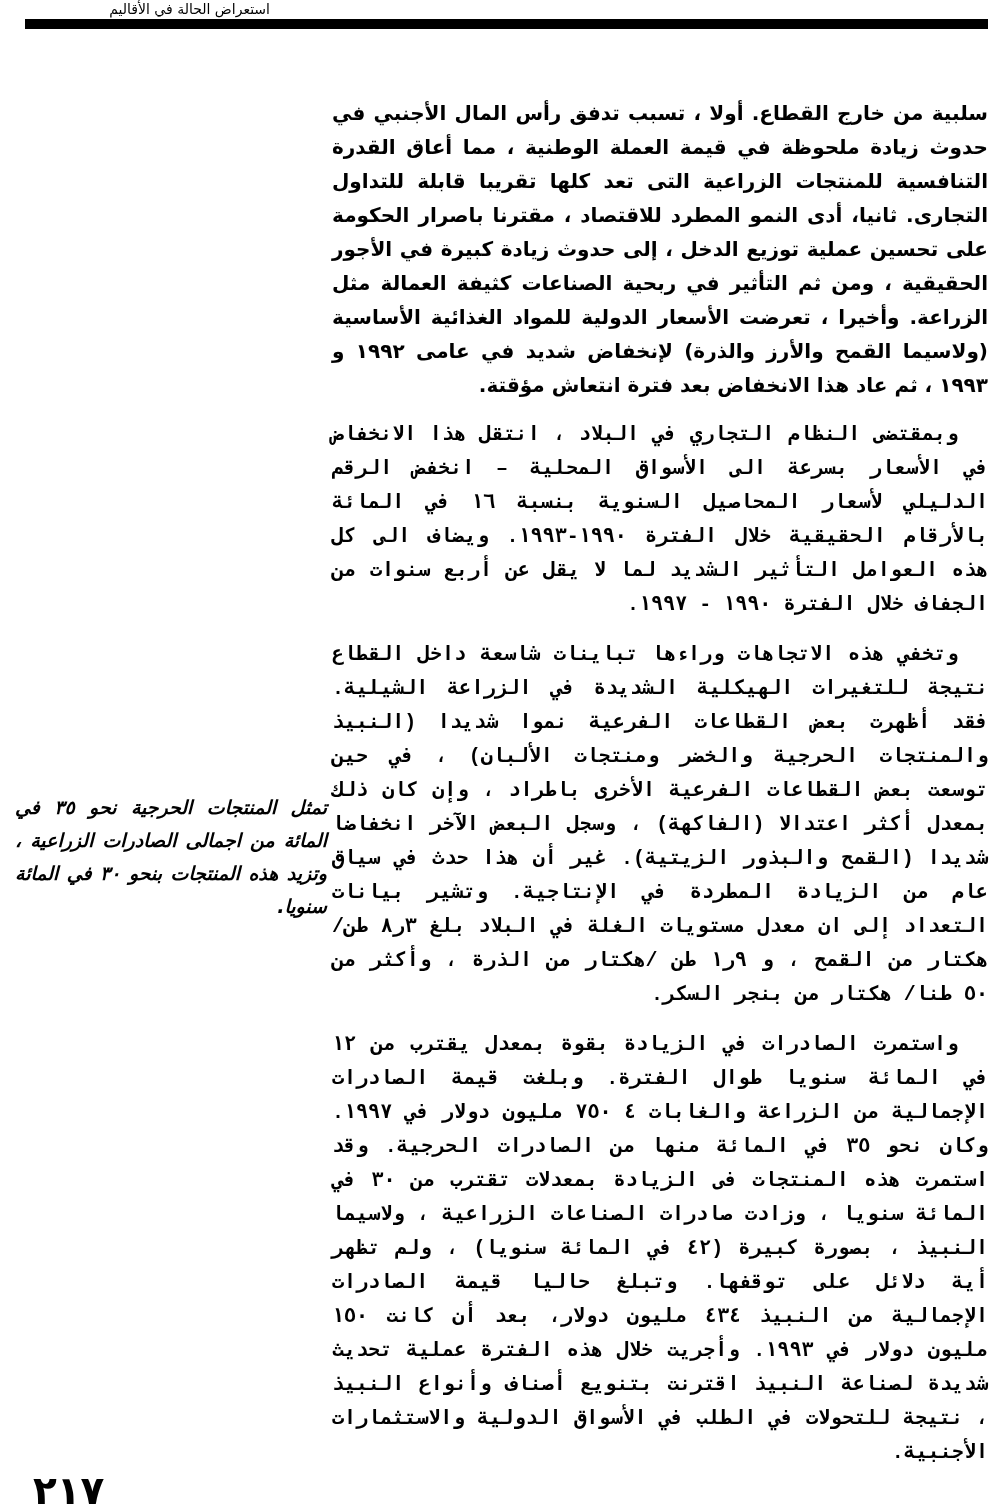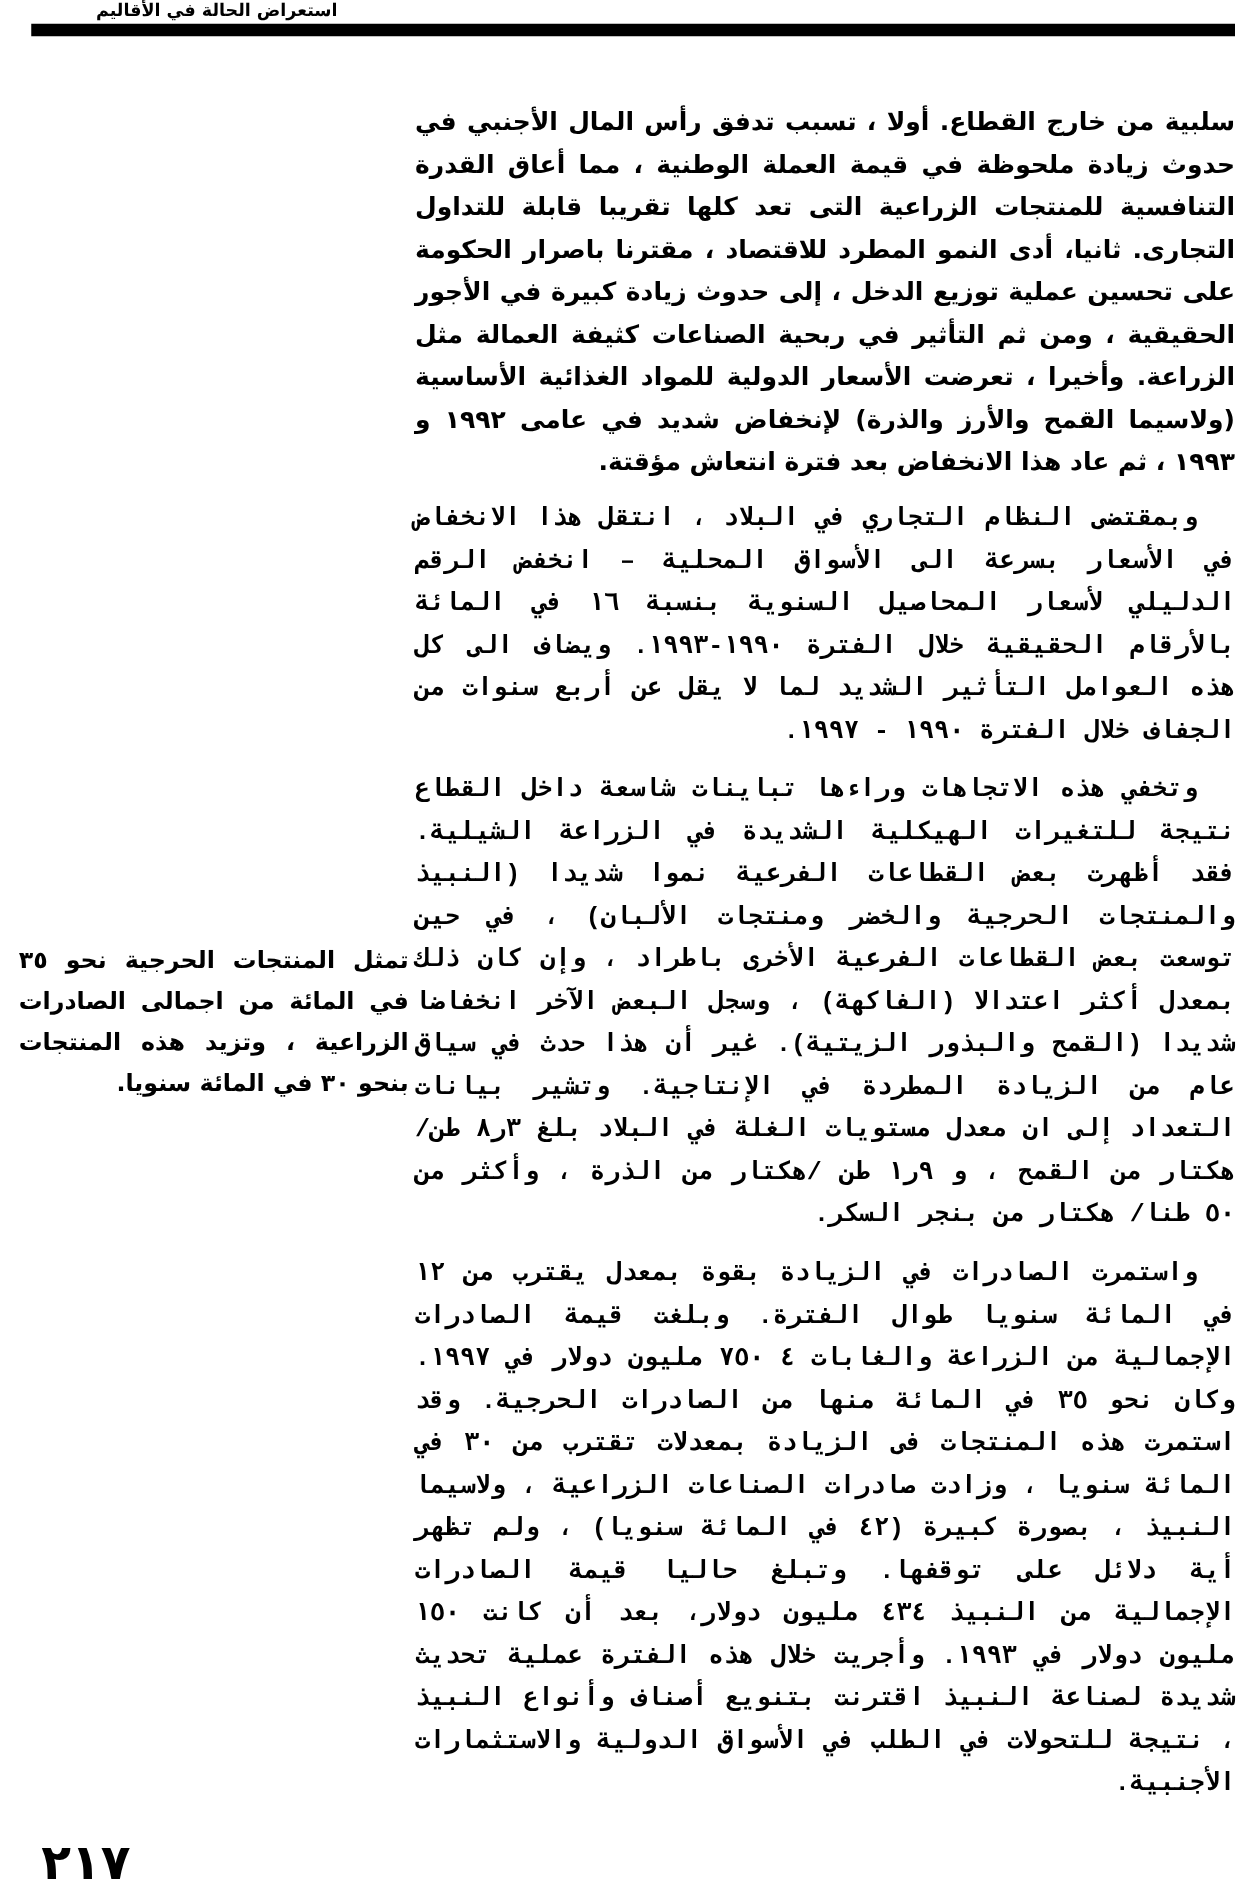--- a/index.html
+++ b/index.html
@@ -15,21 +15,21 @@
     font-family: "DejaVu Sans", sans-serif;
     overflow: hidden;
   }
   .running-head {
     position: absolute;
     top: 1px;
     left: 8px;
     width: 262px;
     direction: rtl;
     font-size: 14px;
-    font-weight: bold;
+    font-weight: normal;
     white-space: nowrap;
     letter-spacing: 0px;
   }
   .header-rule {
     position: absolute;
     top: 19px;
     left: 25px;
     width: 963px;
     height: 10px;
     background: #000000;
@@ -39,36 +39,37 @@
     top: 80px;
     left: 332px;
     width: 656px;
     direction: rtl;
     text-align: justify;
     font-size: 20px;
     font-weight: bold;
     line-height: 34px;
   }
   .body-col p {
-    margin: 0 0 13px 0;
+    margin: 16px 0 13px 0;
     padding: 0;
   }
   .body-col p.indent {
     text-indent: 30px;
     font-family: Liberation Mono, monospace;
   }
   .margin-note {
     position: absolute;
-    top: 752px;
+    top: 791px;
     left: 15px;
     width: 312px;
     direction: rtl;
     text-align: justify;
     font-size: 19px;
     font-weight: bold;
+    font-style: italic;
     line-height: 33px;
   }
   .page-number {
     position: absolute;
     top: 1468px;
     left: 33px;
     font-size: 39px;
     font-weight: bold;
     direction: rtl;
   }

